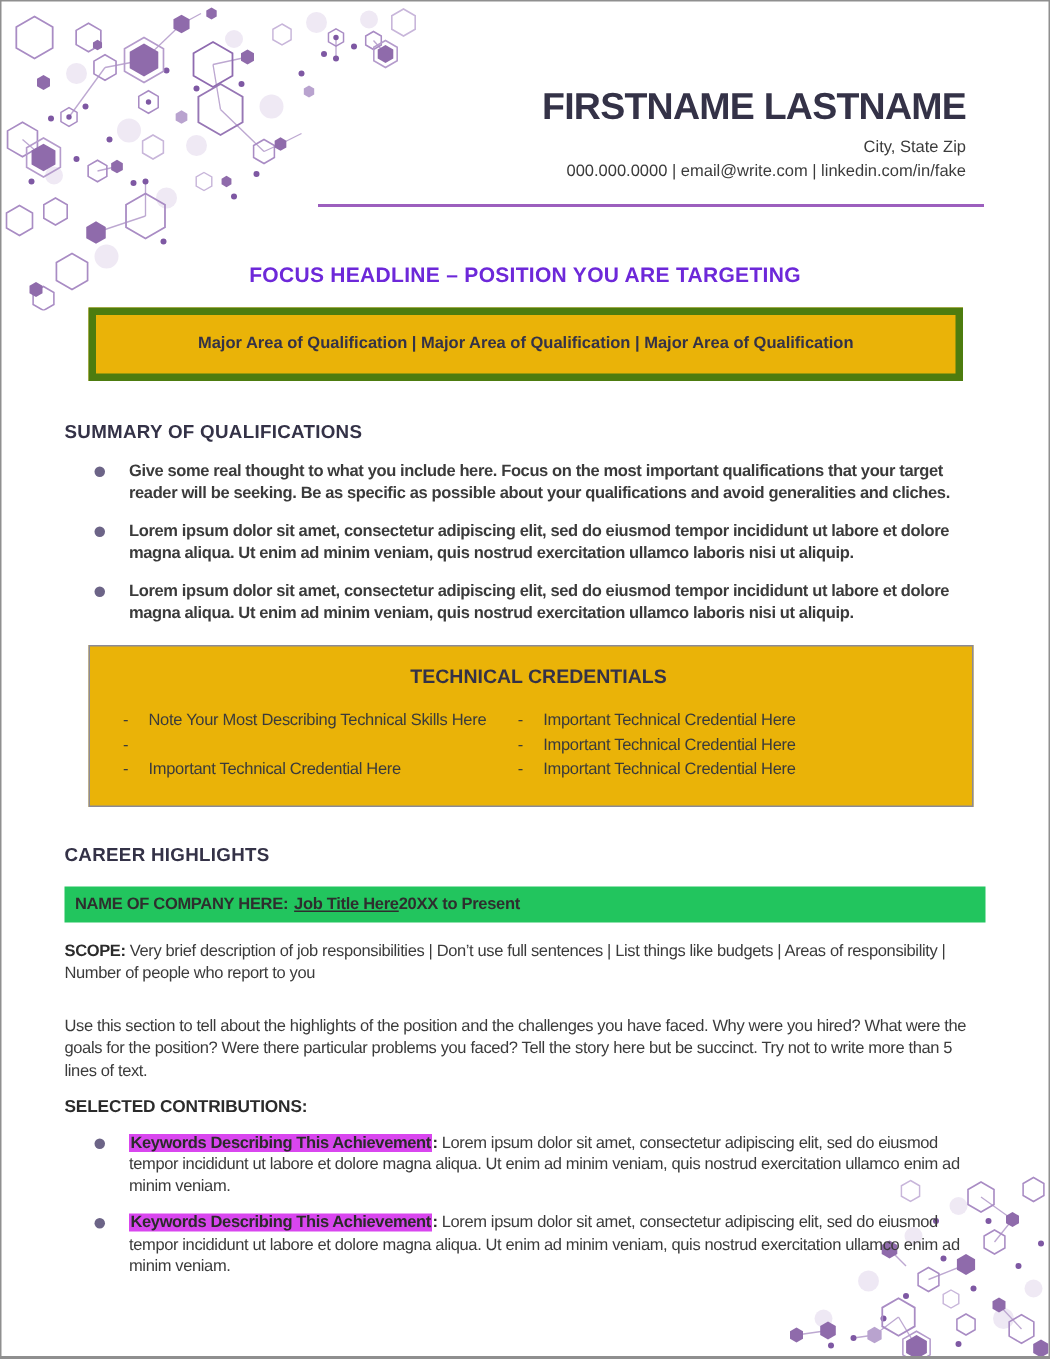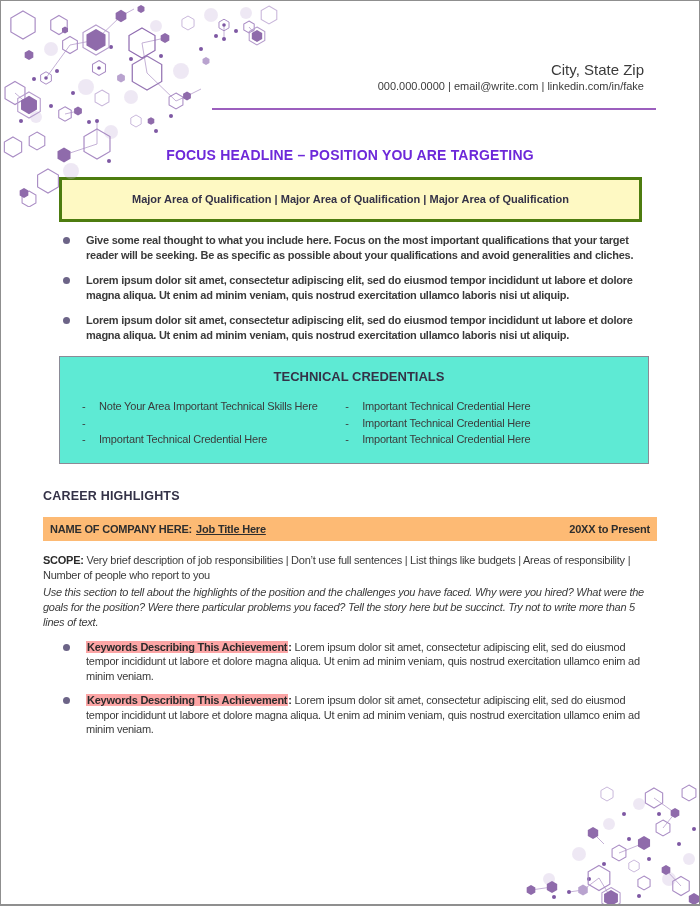--- a/index.html
+++ b/index.html
@@ -13,68 +13,68 @@
     overflow:hidden;
     font-family:"Liberation Sans", sans-serif;
     color:#3b3b3b;
   }
   .deco{position:absolute;pointer-events:none;}
   .deco-tl{top:0;left:0;}
   .deco-br{right:0;bottom:0;}
 
   .header{padding-top:56px;padding-right:55px;text-align:right;position:relative;}
   .name{font-size:25px;font-weight:bold;color:#343247;letter-spacing:-0.5px;line-height:28px;}
-  .location{margin-top:6px;font-size:15px;line-height:14px;color:#3b3b3b;}
+  .location{margin-top:6px;font-size:11px;line-height:14px;color:#3b3b3b;}
   .contact{margin-top:2px;font-size:11px;line-height:14px;color:#3b3b3b;}
   .divider{margin:15px 43px 0 auto;width:444px;height:2px;background:#9c5fbe;}
 
   .focus-headline{margin-top:36px;text-align:center;font-size:14px;font-weight:bold;color:#6d28d9;letter-spacing:0.2px;line-height:18px;}
 
   .qual-box{
     margin:13px 57px 0 58px;
-    border:3px solid #4d7c0f;background:#fef9c3;
+    border:5px solid #4d7c0f;background:#eab308;
     padding:11px 8px 12px;text-align:center;
     font-size:11px;font-weight:bold;color:#343247;line-height:16px;
   }
 
   .section-heading{margin:27px 42px 0;font-size:12.5px;font-weight:bold;color:#343247;letter-spacing:0.2px;line-height:15px;}
 
   ul.dotlist{list-style:none;margin:2px 50px 0 62px;padding:0;font-weight:bold;}
   ul.dotlist li{position:relative;padding-left:23px;margin-top:11px;font-size:11px;line-height:14.5px;letter-spacing:-0.25px;color:#3b3b3b;}
   .dot{position:absolute;left:0;top:4px;width:7px;height:7px;border-radius:50%;background:#6c6487;}
 
   .tech-box{
     margin:14px 50px 0 58px;
-    border:1px solid #8b8a96;background:#5eead4;
+    border:1px solid #8b8a96;background:#eab308;
     padding:12px 12px 15px 22px;
   }
   .tech-title{text-align:center;font-size:13px;font-weight:bold;color:#343247;line-height:16px;}
   .tech-cols{display:flex;margin-top:13px;}
   .tech-col{width:47.5%;}
   .tech-col:last-child{flex:1;width:auto;}
   .tech-item{display:flex;font-size:11px;line-height:16.5px;letter-spacing:-0.2px;color:#3b3b3b;}
   .tech-item .dash{width:17px;flex:none;}
 
   .career-heading{margin:25px 42px 0;}
   .company-bar{
-    margin:13px 42px 0;background:#fdba74;height:24px;
-    display:flex;justify-content:space-between;align-items:center;
+    margin:13px 42px 0;background:#22c55e;height:24px;
+    display:flex;align-items:center;
     padding:0 7px;font-size:11px;font-weight:bold;color:#2e2e2e;letter-spacing:-0.2px;
   }
   .job-title{text-decoration:underline;margin-left:4px;}
 
   .para{margin:12px 52px 0 42px;font-size:11px;line-height:15px;letter-spacing:-0.25px;color:#3b3b3b;}
-  .para.desc{margin-top:2px;font-style:italic;}
+  .para.desc{margin-top:20px;}
   .b{font-weight:bold;color:#2b2b2b;}
 
   .sub-heading{margin:9px 42px 0;font-size:11.5px;font-weight:bold;color:#2b2b2b;letter-spacing:-0.1px;line-height:14px;}
 
   ul.contrib{list-style:none;margin:2px 52px 0 62px;padding:0;}
   ul.contrib li{position:relative;padding-left:23px;margin-top:10px;font-size:11px;line-height:14.5px;letter-spacing:-0.25px;color:#3b3b3b;}
-  .kw{font-weight:bold;color:#2b2b2b;background:#fca5a5;padding:0 1px;}
+  .kw{font-weight:bold;color:#2b2b2b;background:#d946ef;padding:0 1px;}
 </style>
 </head>
 <body>
 
 <div class="page">
 
   <svg class="deco deco-tl" width="292" height="206" viewBox="0 0 292 206" aria-hidden="true">
     <defs>
         <polygon id="hx" points="0,-10 8.66,-5 8.66,5 0,10 -8.66,5 -8.66,-5"></polygon>
       </defs>
@@ -227,31 +227,33 @@
       <use href="#hx" transform="translate(102,114) scale(0.8)"></use>
       <use href="#hx" transform="translate(157,86) scale(0.5)"></use>
       <use href="#hx" transform="translate(43,103) scale(0.6)"></use>
       <use href="#hx" transform="translate(22,106) scale(0.5)"></use>
       <use href="#hx" transform="translate(185,115) scale(0.6)"></use>
       <use href="#hx" transform="translate(74,106) scale(0.55)" fill="#b9a3cf"></use>
     </g>
   </svg>
 
   <div class="header">
+    <div class="name">FIRSTNAME LASTNAME</div>
     <div class="location">City, State Zip</div>
     <div class="contact">000.000.0000 | email@write.com | linkedin.com/in/fake</div>
   </div>
   <div class="divider"></div>
 
   <div class="focus-headline">FOCUS HEADLINE – POSITION YOU ARE TARGETING</div>
 
   <div class="qual-box">
     <div>Major Area of Qualification | Major Area of Qualification | Major Area of Qualification</div>
   </div>
 
+  <div class="section-heading">SUMMARY OF QUALIFICATIONS</div>
   <ul class="dotlist">
     <li>
       <span class="dot"></span>
       <span>Give some real thought to what you include here. Focus on the most important qualifications that your target reader will be seeking. Be as specific as possible about your qualifications and avoid generalities and cliches.</span>
     </li>
     <li>
       <span class="dot"></span>
       <span>Lorem ipsum dolor sit amet, consectetur adipiscing elit, sed do eiusmod tempor incididunt ut labore et dolore magna aliqua. Ut enim ad minim veniam, quis nostrud exercitation ullamco laboris nisi ut aliquip.</span>
     </li>
     <li>
@@ -259,21 +261,21 @@
       <span>Lorem ipsum dolor sit amet, consectetur adipiscing elit, sed do eiusmod tempor incididunt ut labore et dolore magna aliqua. Ut enim ad minim veniam, quis nostrud exercitation ullamco laboris nisi ut aliquip.</span>
     </li>
   </ul>
 
   <div class="tech-box">
     <div class="tech-title">TECHNICAL CREDENTIALS</div>
     <div class="tech-cols">
       <div class="tech-col">
         <div class="tech-item">
           <span class="dash">-</span>
-          <span>Note Your Area Important Technical Skills Here</span>
+          <span>Note Your Most Describing Technical Skills Here</span>
         </div>
         <div class="tech-item">
           <span class="dash">-</span>
         </div>
         <div class="tech-item">
           <span class="dash">-</span>
           <span>Important Technical Credential Here</span>
         </div>
       </div>
       <div class="tech-col">
@@ -302,20 +304,21 @@
     <div>20XX to Present</div>
   </div>
 
   <div class="para">
     <span class="b">SCOPE:</span>
     <span>Very brief description of job responsibilities | Don’t use full sentences | List things like budgets | Areas of responsibility | Number of people who report to you</span>
   </div>
 
   <div class="para desc">Use this section to tell about the highlights of the position and the challenges you have faced. Why were you hired? What were the goals for the position? Were there particular problems you faced? Tell the story here but be succinct. Try not to write more than 5 lines of text.</div>
 
+  <div class="sub-heading">SELECTED CONTRIBUTIONS:</div>
 
   <ul class="contrib">
     <li>
       <span class="dot"></span>
       <span class="kw">Keywords Describing This Achievement</span><span class="b">:</span>
       <span>Lorem ipsum dolor sit amet, consectetur adipiscing elit, sed do eiusmod tempor incididunt ut labore et dolore magna aliqua. Ut enim ad minim veniam, quis nostrud exercitation ullamco enim ad minim veniam.</span>
     </li>
     <li>
       <span class="dot"></span>
       <span class="kw">Keywords Describing This Achievement</span><span class="b">:</span>

